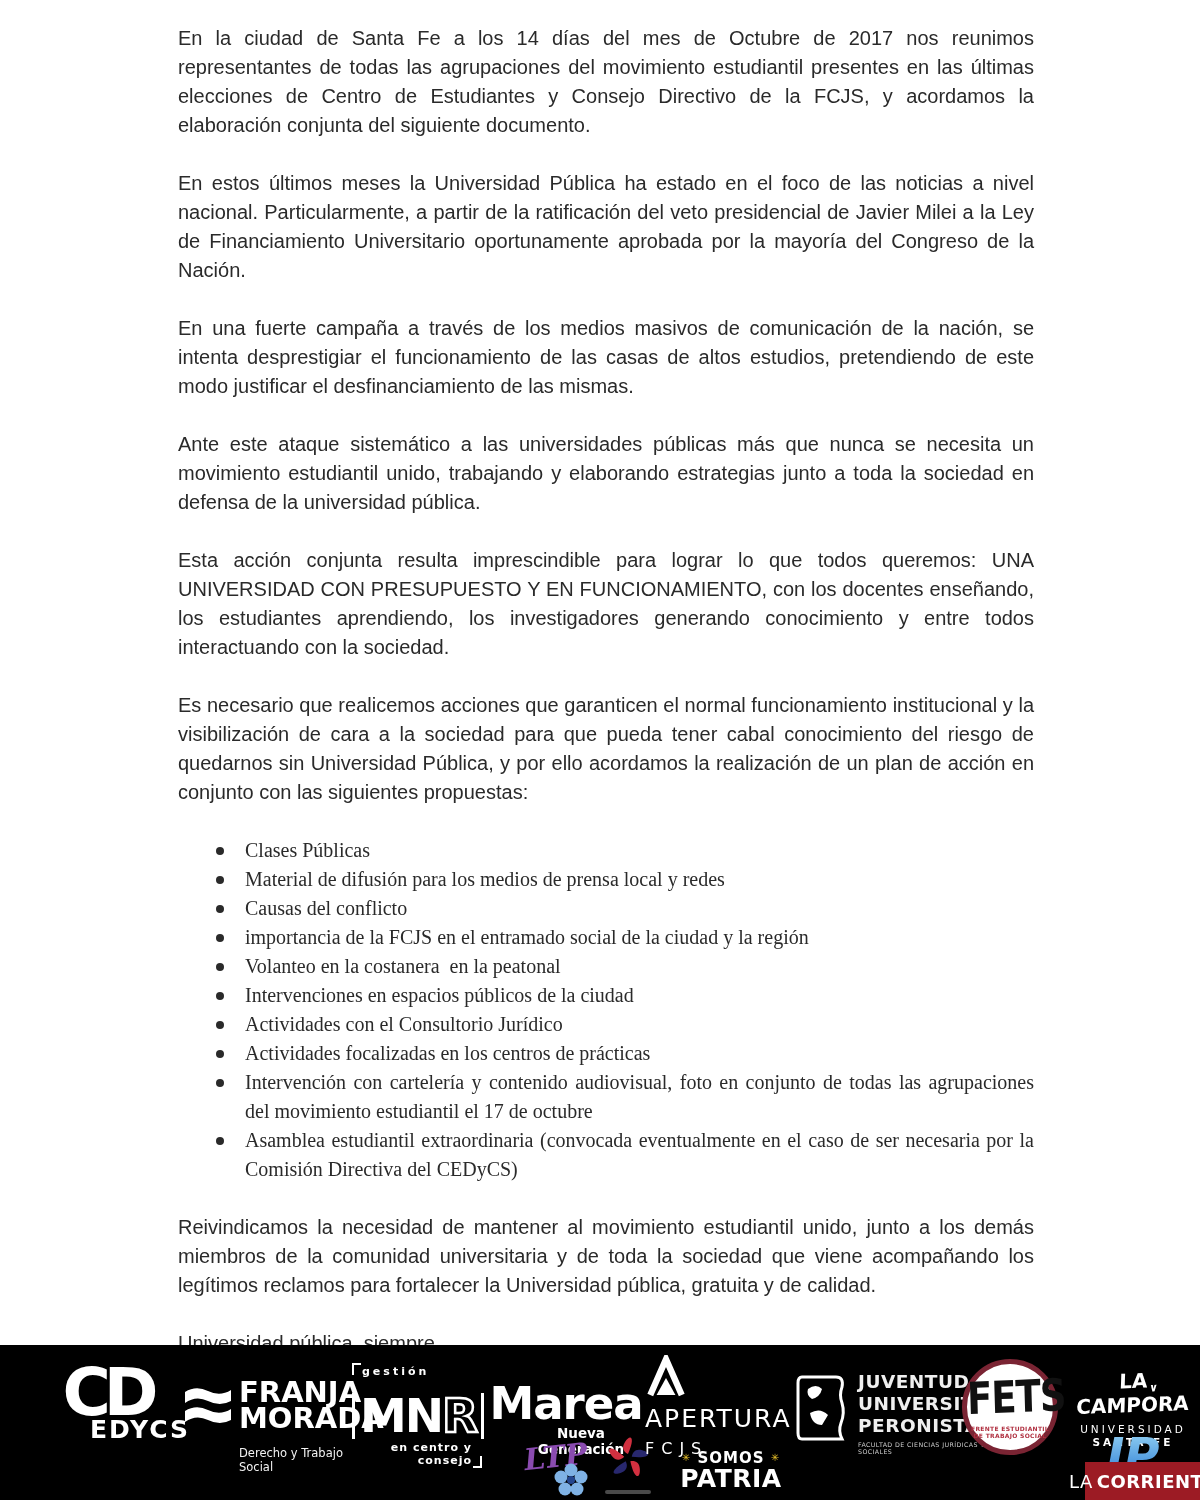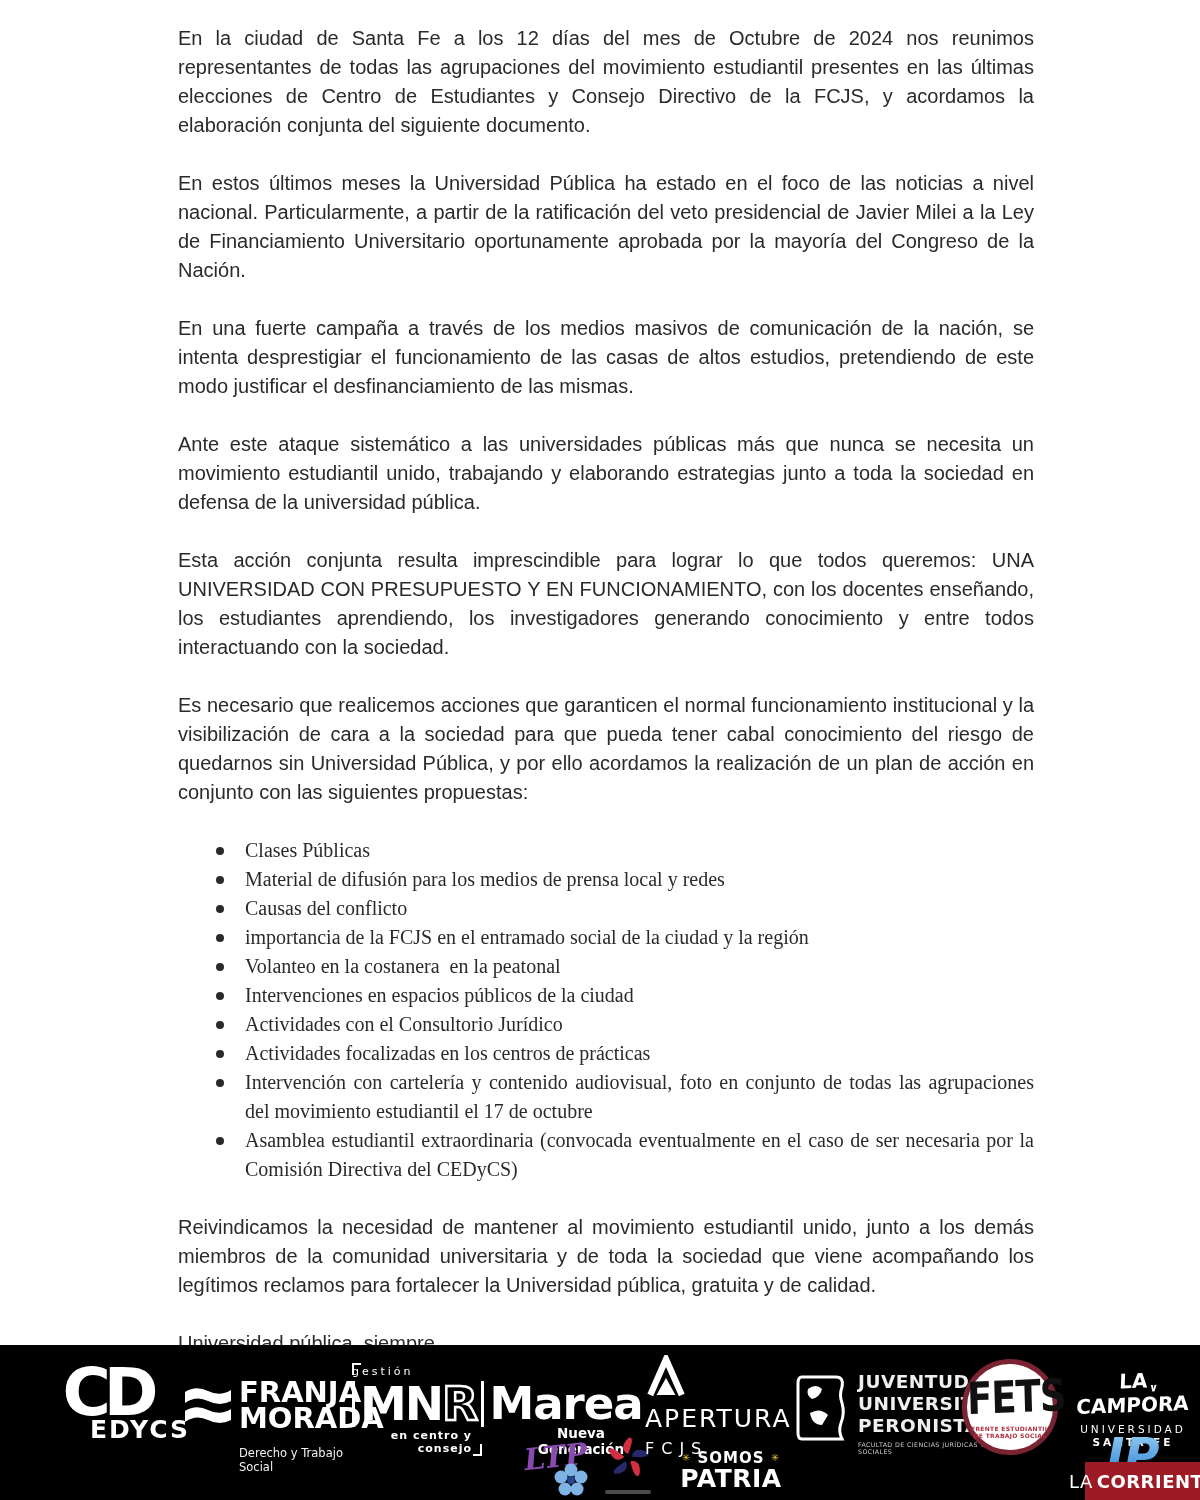--- a/index.html
+++ b/index.html
@@ -24,21 +24,21 @@
   .cedycs .mono{font-size:66px;font-weight:900;letter-spacing:-7px;line-height:60px;}
   .cedycs .sub{font-size:25px;font-weight:900;letter-spacing:2px;margin-top:-16px;margin-left:56px;
                background:#000;display:inline-block;padding:0 2px;line-height:24px;}
   
   .franja{left:183px;top:34px;width:180px;}
   .franja .flag{position:absolute;left:0;top:4px;}
   .franja .name{margin-left:56px;font-size:29px;font-weight:900;line-height:26px;letter-spacing:0px;}
   .franja .subt{margin-left:56px;font-size:11.5px;font-weight:400;margin-top:15px;color:#f2f2f2;}
   
   .mnr{left:352px;top:20px;width:130px;}
-  .mnr .top{font-size:11px;letter-spacing:3px;font-weight:400;position:relative;margin-bottom:3px;}
+  .mnr .top{font-size:11px;letter-spacing:3px;font-weight:700;padding-left:10px;position:relative;margin-bottom:15px;}
   .mnr .top::before{content:"";position:absolute;left:0;top:-2px;width:7px;height:10px;
        border-left:2px solid #fff;border-top:2px solid #fff;}
   .mnr .main{font-size:47px;font-weight:900;line-height:46px;letter-spacing:-2px;
        border-left:3px solid #fff;border-right:3px solid #fff;padding:0 5px;display:inline-block;}
   .mnr .outline{color:#000;-webkit-text-stroke:2.5px #fff;}
   .mnr .bottom{font-size:11px;font-weight:600;letter-spacing:1px;text-align:right;position:relative;
        padding-right:10px;margin-top:2px;}
   .mnr .bottom::after{content:"";position:absolute;right:0;bottom:-1px;width:7px;height:10px;
        border-right:2px solid #fff;border-bottom:2px solid #fff;}
   
@@ -85,21 +85,21 @@
   .corriente{left:1085px;top:117px;width:115px;height:38px;background:#9c1b24;display:flex;
       align-items:center;justify-content:center;font-size:18px;letter-spacing:0.5px;}
   .corriente b{font-weight:800;margin-left:4px;}
 </style>
 </head>
 <body>
 
 <div class="page">
 
   <div class="doc">
-    <p>En la ciudad de Santa Fe a los 12 días del mes de Octubre de 2024 nos reunimos representantes de todas las agrupaciones del movimiento estudiantil presentes en las últimas elecciones de Centro de Estudiantes y Consejo Directivo de la FCJS, y acordamos la elaboración conjunta del siguiente documento.</p>
+    <p>En la ciudad de Santa Fe a los 14 días del mes de Octubre de 2017 nos reunimos representantes de todas las agrupaciones del movimiento estudiantil presentes en las últimas elecciones de Centro de Estudiantes y Consejo Directivo de la FCJS, y acordamos la elaboración conjunta del siguiente documento.</p>
     <p>En estos últimos meses la Universidad Pública ha estado en el foco de las noticias a nivel nacional. Particularmente, a partir de la ratificación del veto presidencial de Javier Milei a la Ley de Financiamiento Universitario oportunamente aprobada por la mayoría del Congreso de la Nación.</p>
     <p>En una fuerte campaña a través de los medios masivos de comunicación de la nación, se intenta desprestigiar el funcionamiento de las casas de altos estudios, pretendiendo de este modo justificar el desfinanciamiento de las mismas.</p>
     <p>Ante este ataque sistemático a las universidades públicas más que nunca se necesita un movimiento estudiantil unido, trabajando y elaborando estrategias junto a toda la sociedad en defensa de la universidad pública.</p>
     <p>Esta acción conjunta resulta imprescindible para lograr lo que todos queremos: UNA UNIVERSIDAD CON PRESUPUESTO Y EN FUNCIONAMIENTO, con los docentes enseñando, los estudiantes aprendiendo, los investigadores generando conocimiento y entre todos interactuando con la sociedad.</p>
     <p>Es necesario que realicemos acciones que garanticen el normal funcionamiento institucional y la visibilización de cara a la sociedad para que pueda tener cabal conocimiento del riesgo de quedarnos sin Universidad Pública, y por ello acordamos la realización de un plan de acción en conjunto con las siguientes propuestas:</p>
     <ul>
       <li>Clases Públicas</li>
       <li>Material de difusión para los medios de prensa local y redes</li>
       <li>Causas del conflicto</li>
       <li>importancia de la FCJS en el entramado social de la ciudad y la región</li>

